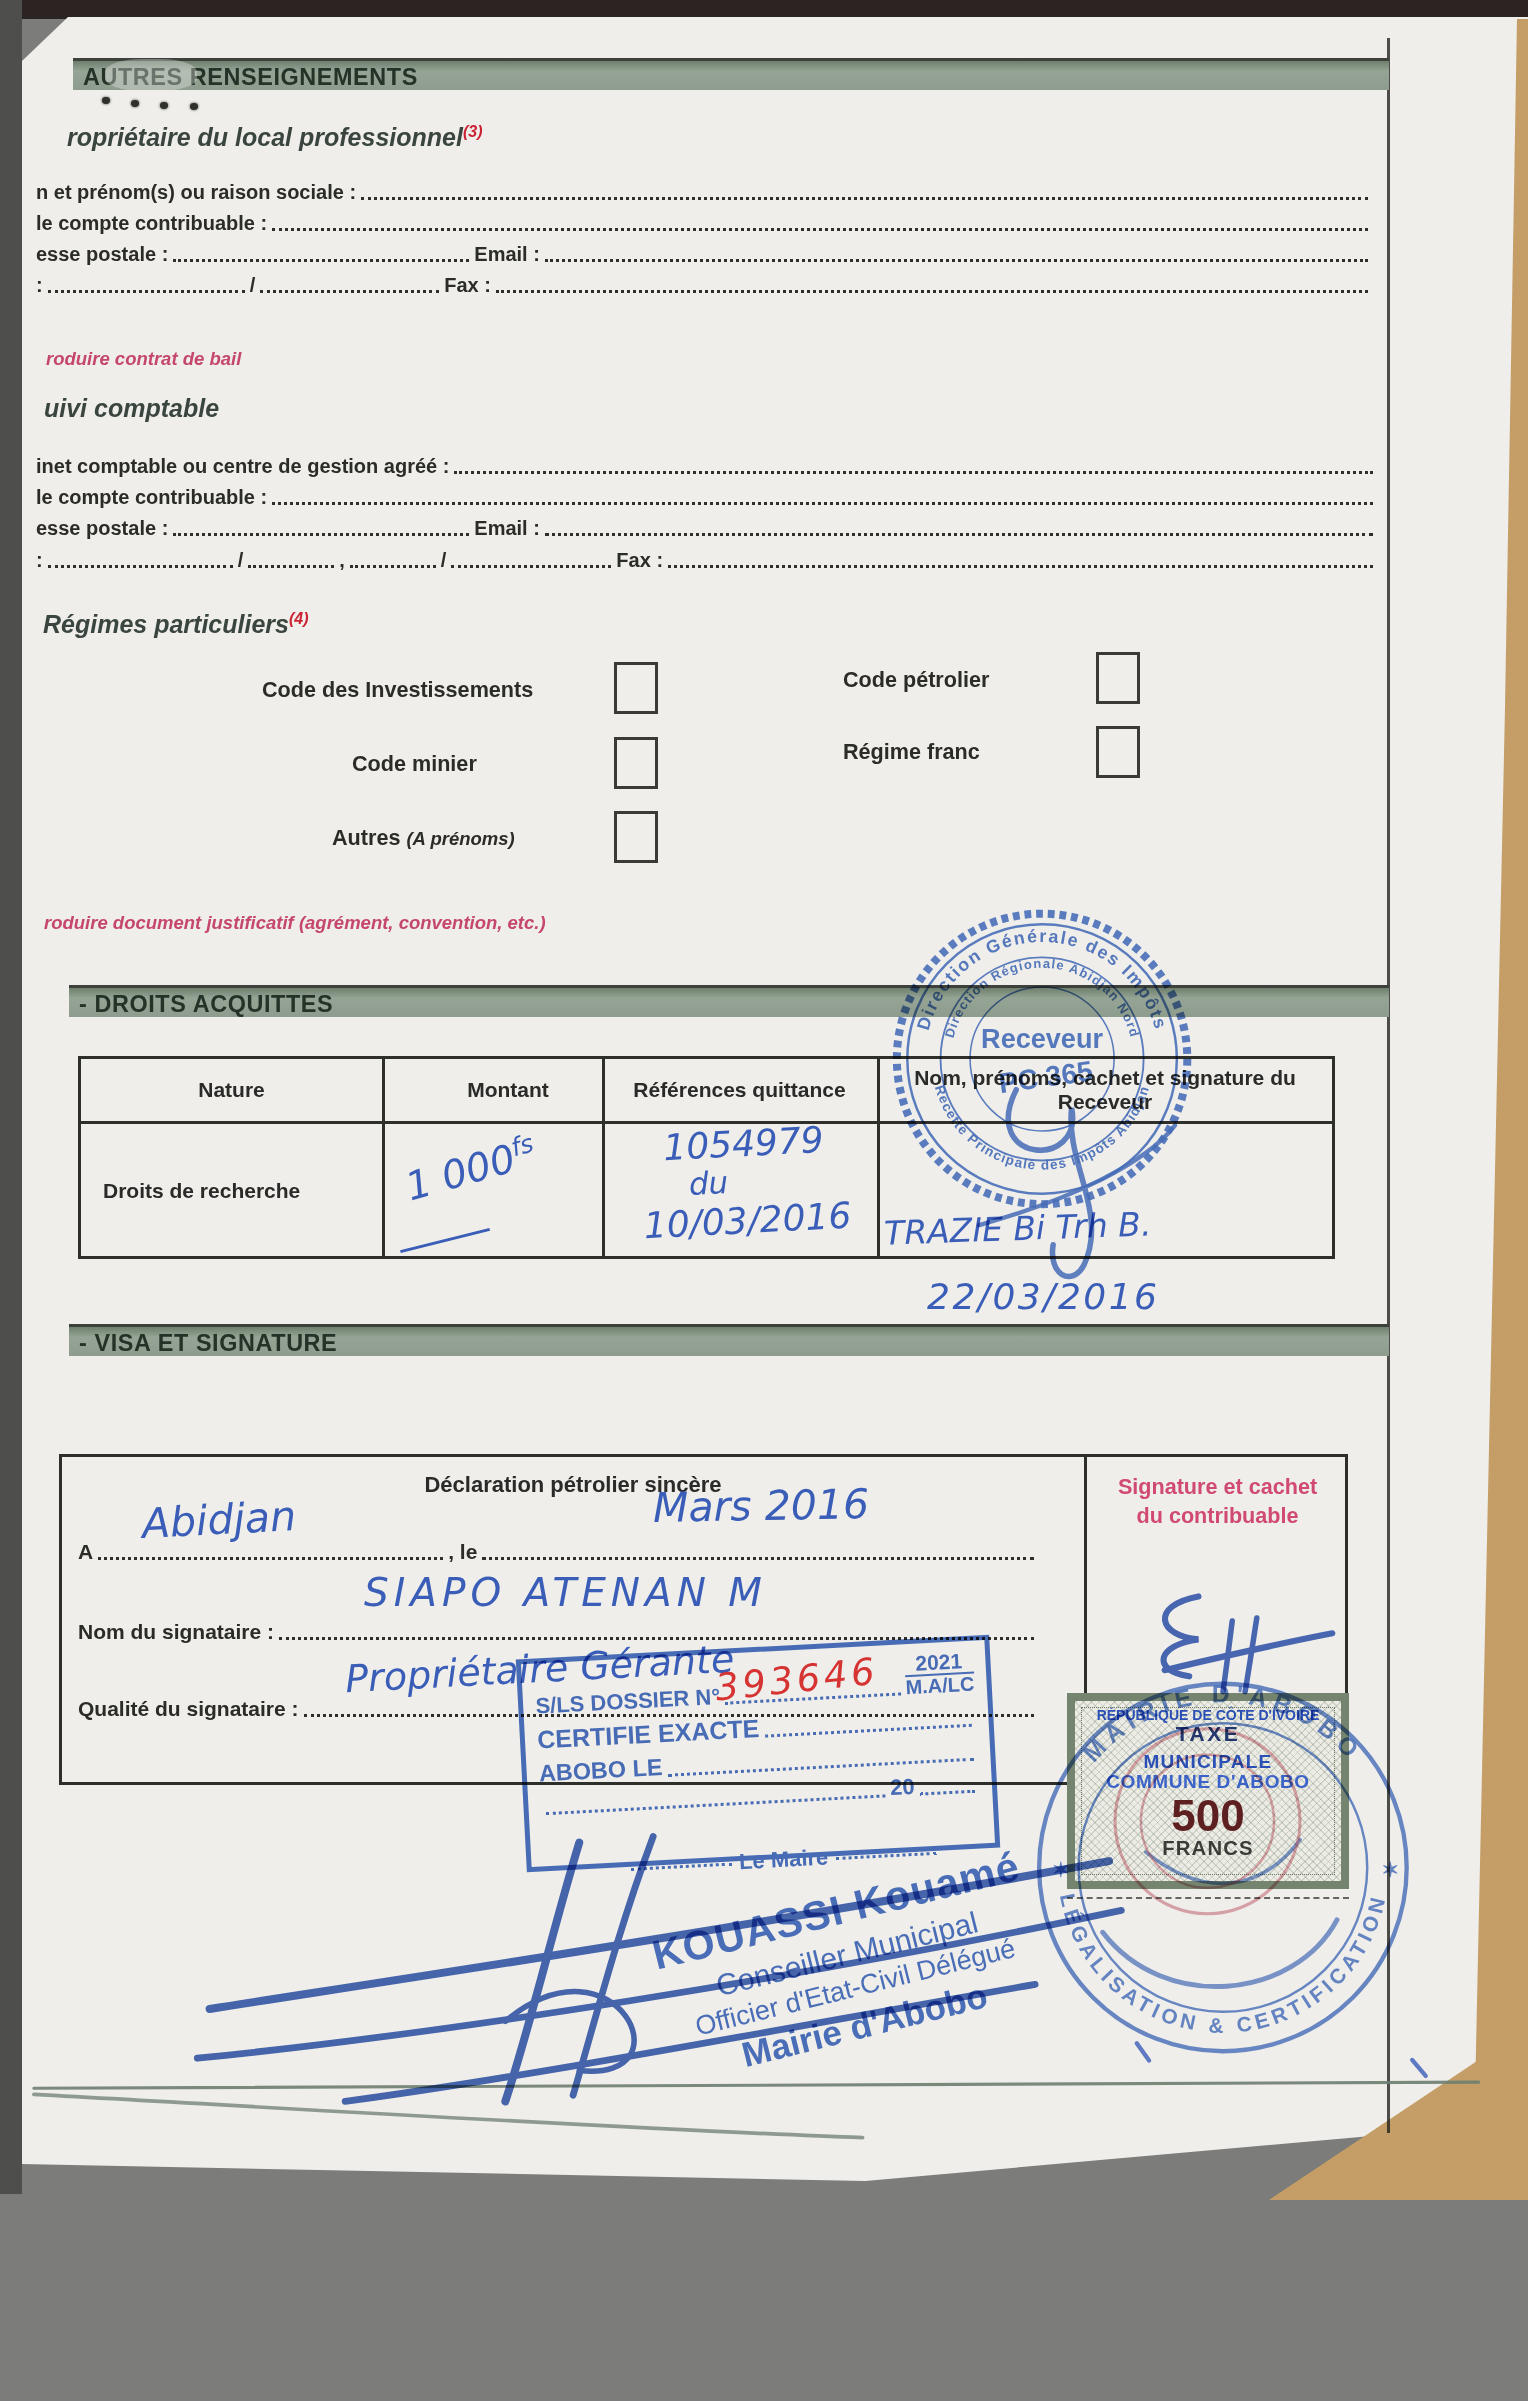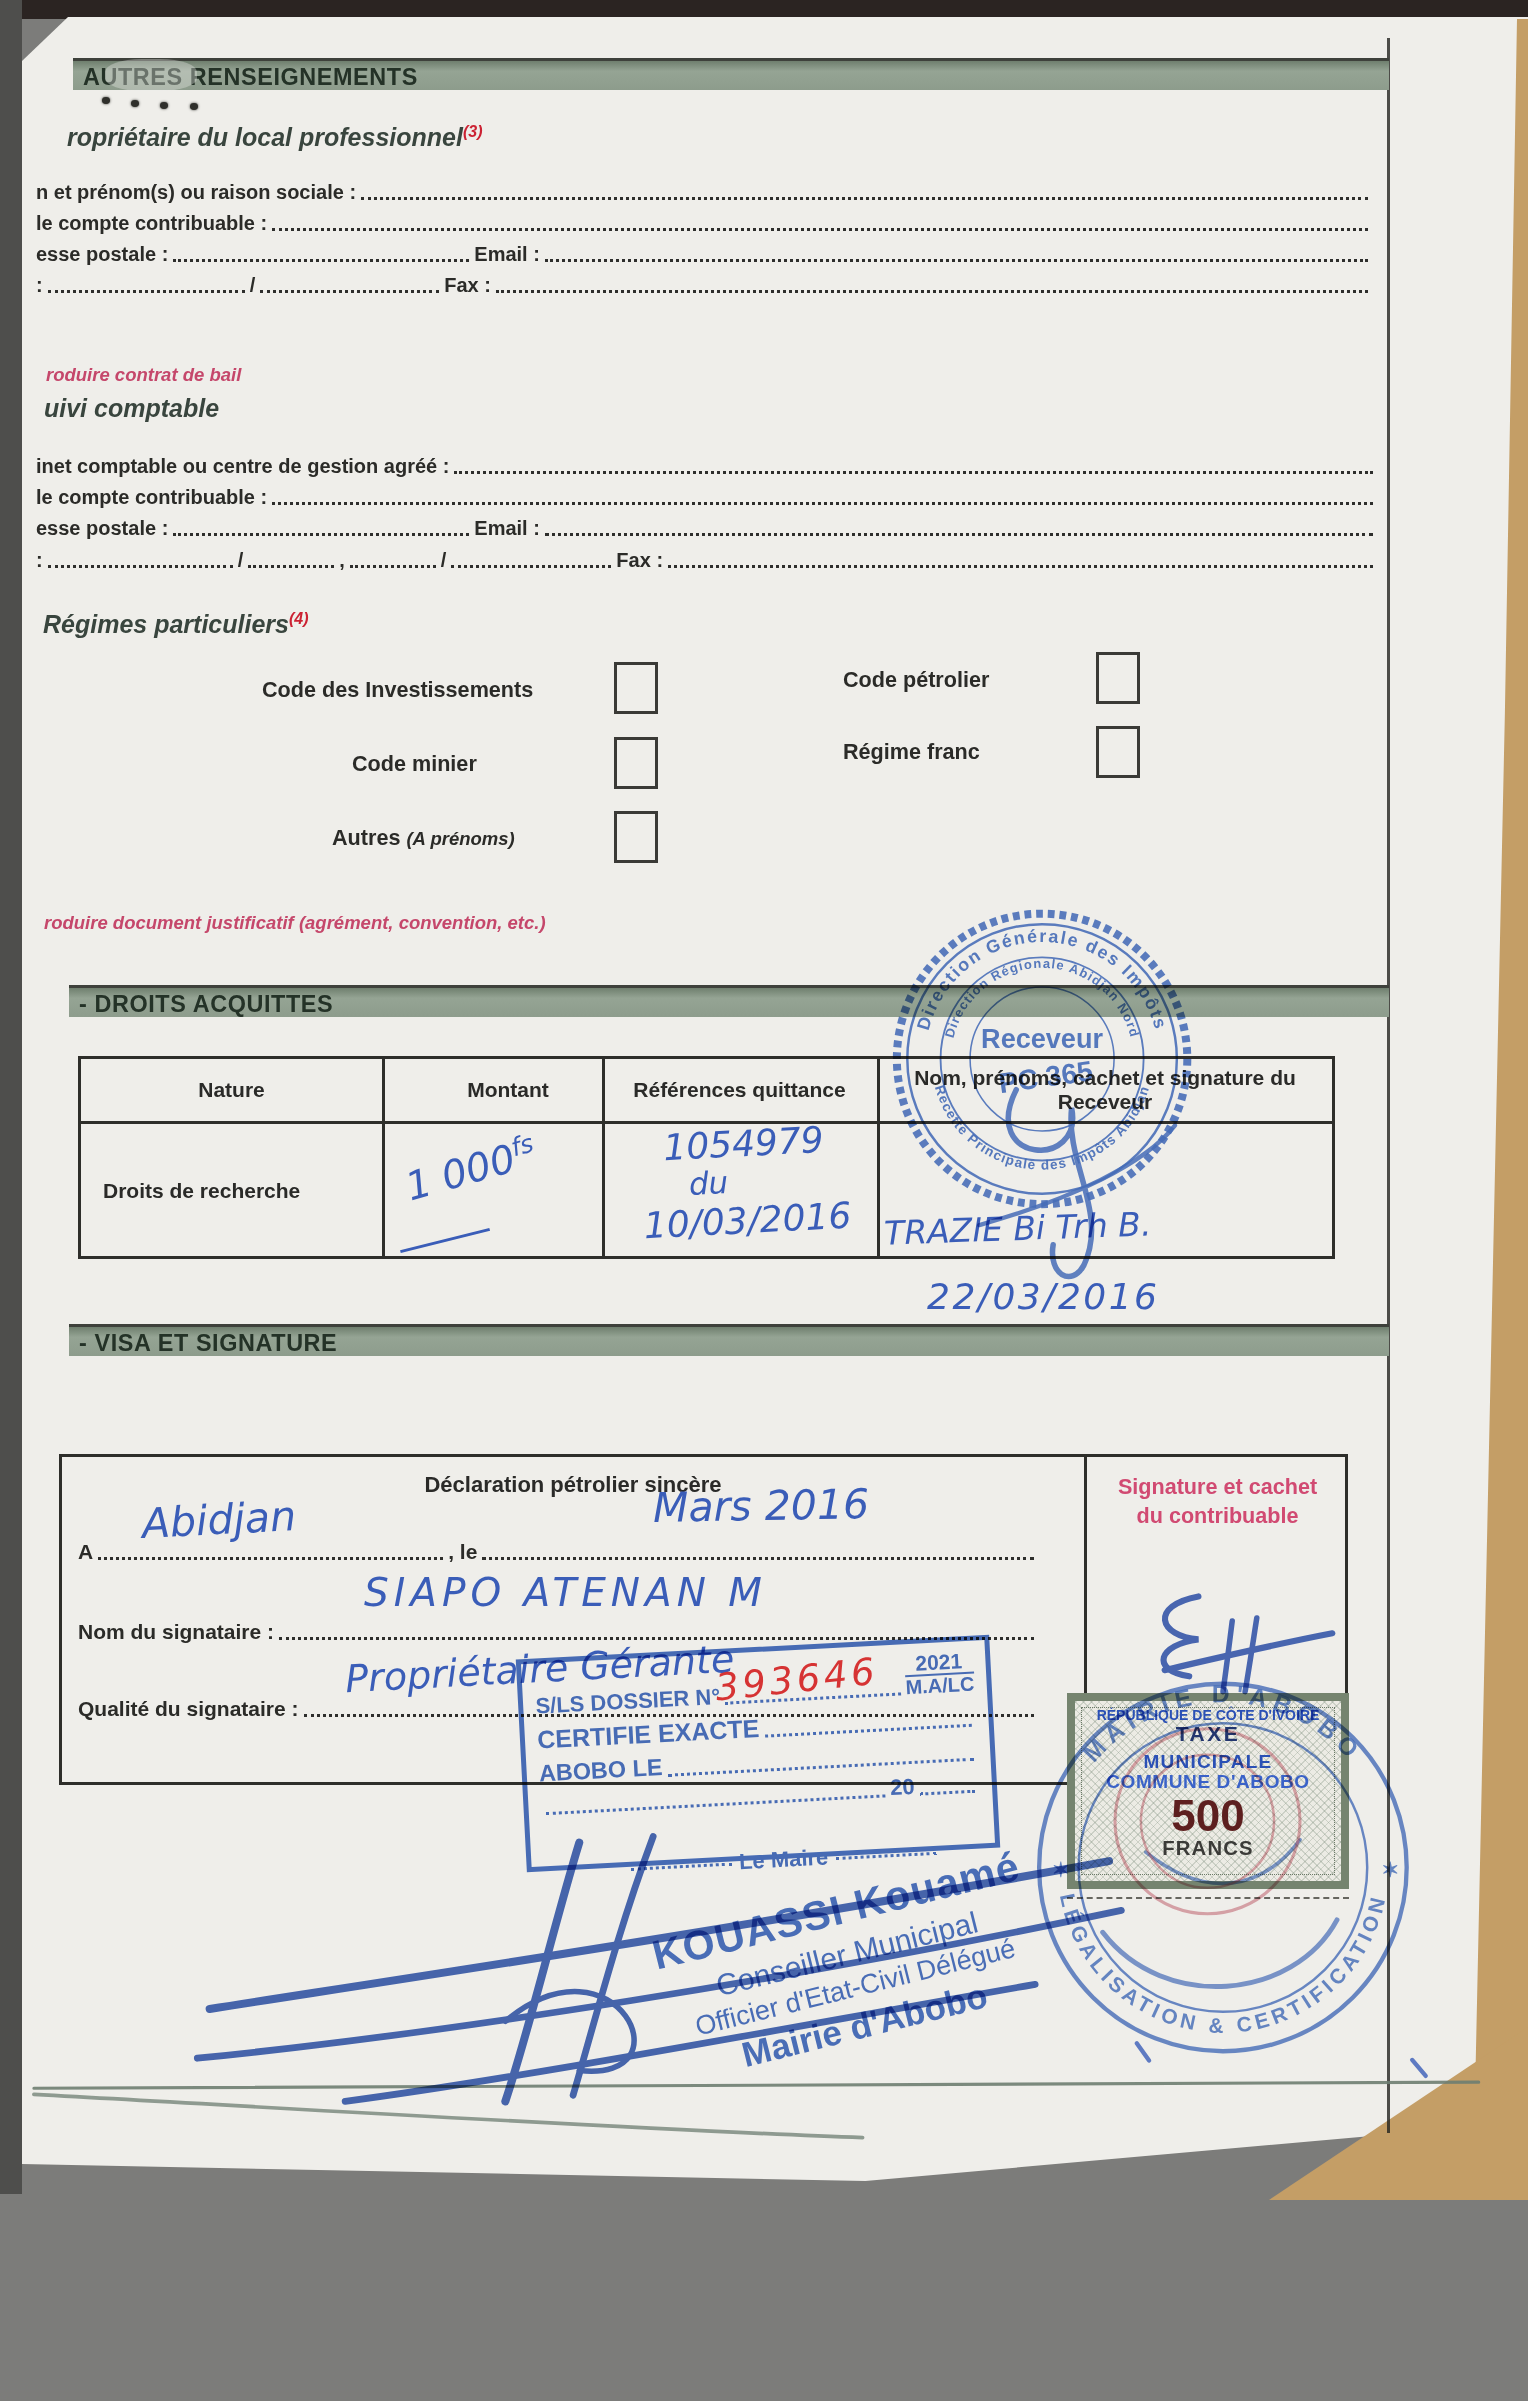--- a/index.html
+++ b/index.html
@@ -126,21 +126,21 @@
 </div>
 <div class="abs frow" style="left:36px;top:275px;width:1337px;">
   <span class="lbl">:</span>
   <span class="dots" style="width:197px;"></span>
   <span class="lbl">/</span>
   <span class="dots" style="width:179px;"></span>
   <span class="lbl">Fax :</span>
   <span class="dots fx"></span>
 </div>
 
-<div class="abs note-pink" style="left:46px;top:364px;">roduire contrat de bail</div>
+<div class="abs note-pink" style="left:46px;top:348px;">roduire contrat de bail</div>
 
 <div class="abs ihead" style="left:44px;top:394px;">uivi comptable</div>
 
 <div class="abs frow" style="left:36px;top:456px;width:1342px;">
   <span class="lbl">inet comptable ou centre de gestion agréé :</span>
   <span class="dots fx"></span>
 </div>
 <div class="abs frow" style="left:36px;top:487px;width:1342px;">
   <span class="lbl">le compte contribuable :</span>
   <span class="dots fx"></span>

